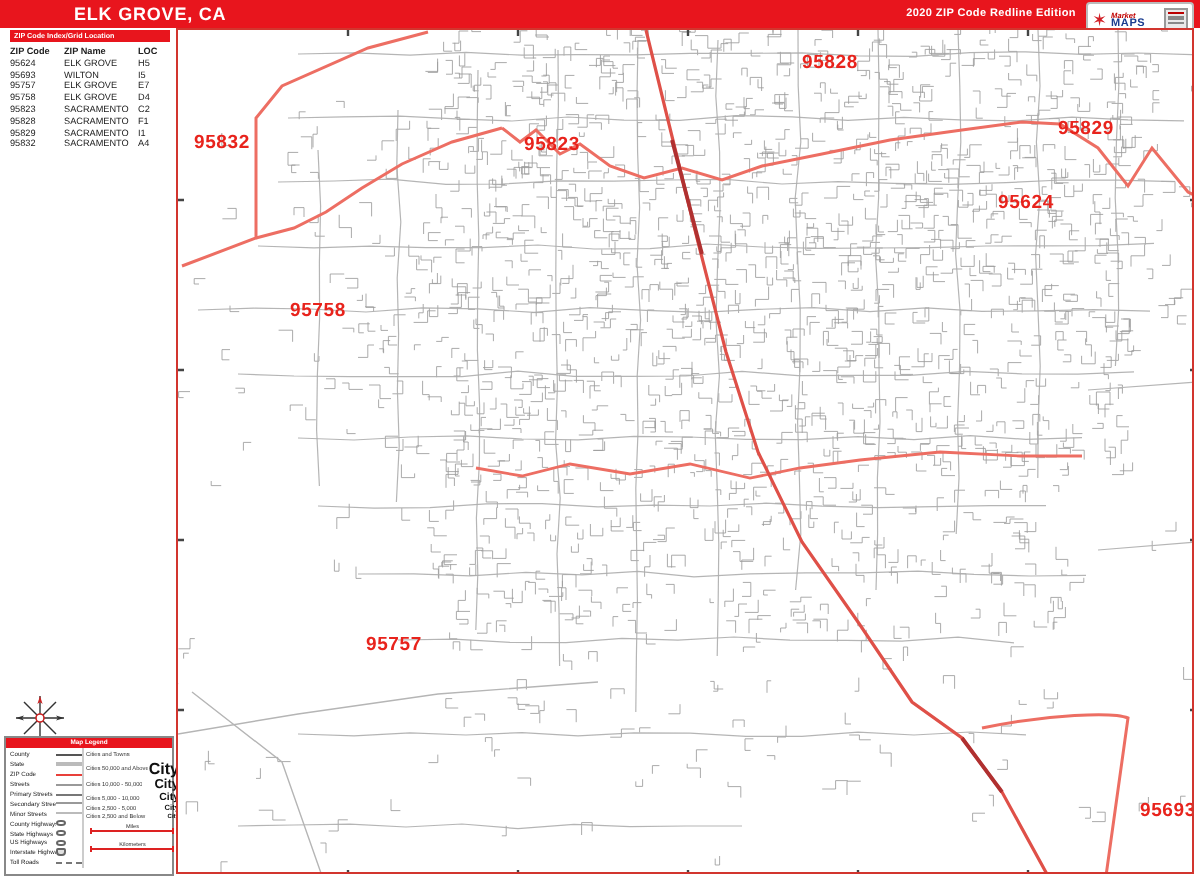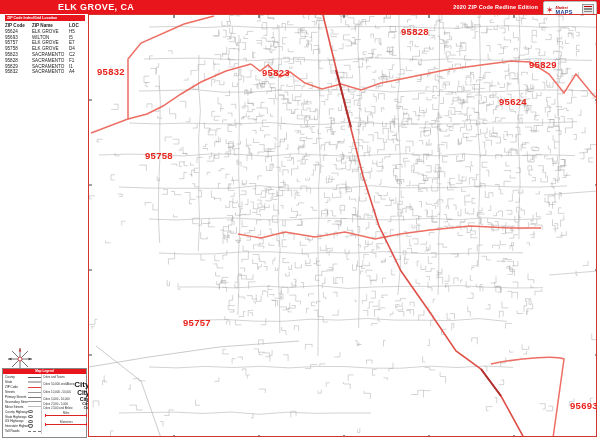--- a/index.html
+++ b/index.html
@@ -1,21 +1,21 @@
 <!DOCTYPE html>
 <html><head>
 <meta charset="utf-8">
 <style>
   html,body{margin:0;padding:0;background:#fff;}
   *{box-sizing:border-box;}
   .page{position:relative;width:600px;height:440px;background:#fff;overflow:hidden;
         font-family:"Liberation Sans",sans-serif;}
   
   .banner{position:absolute;left:0;top:0;width:600px;height:14px;background:#e8151d;}
-  .banner-title{position:absolute;left:22px;top:2px;color:#fff;font-size:9px;font-weight:bold;letter-spacing:.4px;padding-left:36px;}
+  .banner-title{position:absolute;left:1px;top:2px;color:#fff;font-size:9px;font-weight:bold;letter-spacing:.4px;padding-left:36px;}
   .banner-edition{position:absolute;right:62px;top:4px;color:#fff;font-size:5.5px;font-weight:bold;letter-spacing:.2px;}
   .logo-box{position:absolute;right:3px;top:1px;width:54px;height:18px;background:#fff;border:.5px solid #bbb;border-radius:2px;display:flex;align-items:center;padding:1px 2px;gap:2px;}
   .logo-star{font-size:9px;color:#d21f26;line-height:9px;}
   .logo-txt{display:flex;flex-direction:column;line-height:4px;}
   .logo-script{font-size:3.8px;font-style:italic;color:#c00000;font-weight:bold;}
   .logo-maps{font-size:5.5px;font-weight:bold;color:#1a3c8f;letter-spacing:.3px;}
   .logo-mini{margin-left:auto;width:12px;height:13px;background:#e9e9e9;border:.5px solid #999;padding:1px;}
   .logo-mini i{display:block;height:1.5px;background:#b00;margin-bottom:1px;}
   .logo-mini i+i{background:#888;}
   

